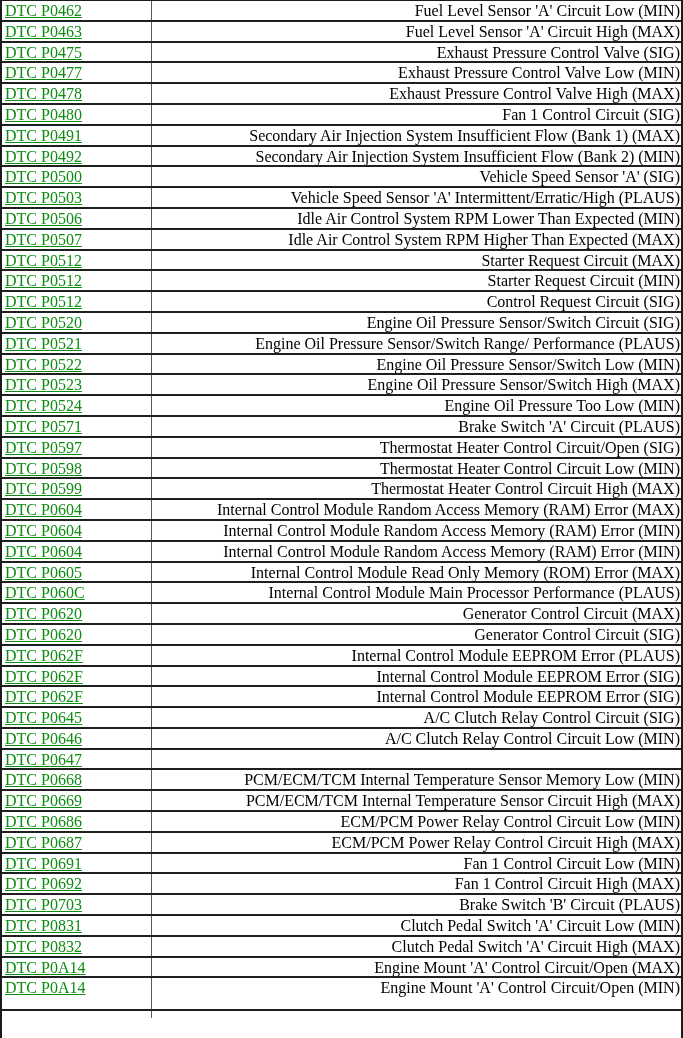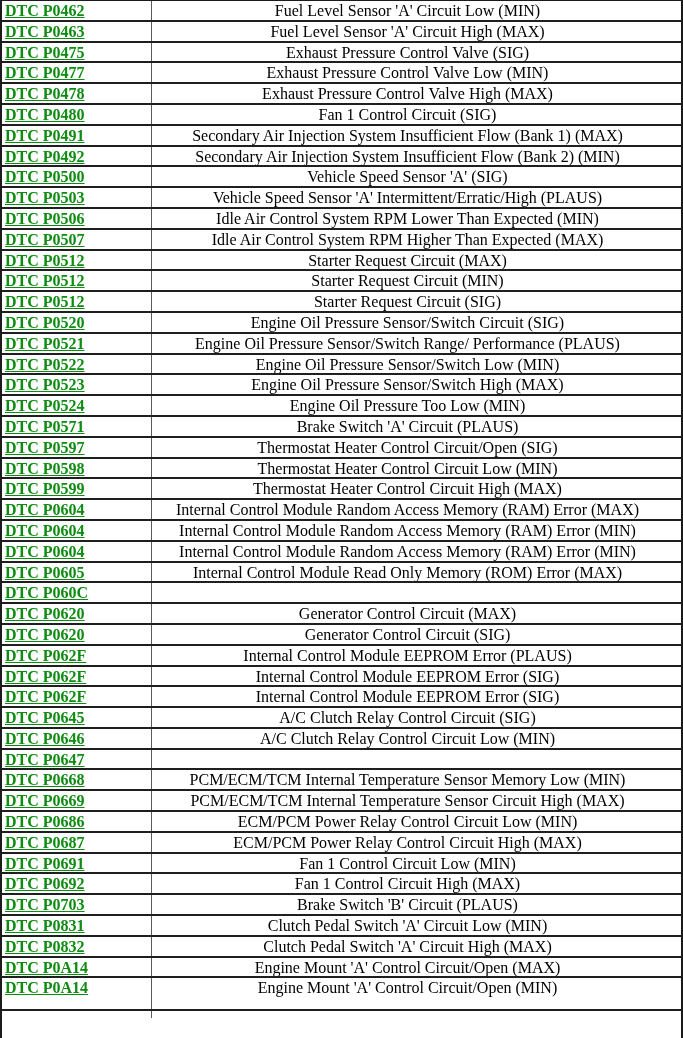--- a/index.html
+++ b/index.html
@@ -27,27 +27,27 @@
   .rows .row:last-child{height:32.6px;}
   .cell{box-sizing:border-box;overflow:hidden;white-space:nowrap;}
   .cell.code{
     width:150px;
     border-right:1px solid #5a5a5a;
     padding:0 0 0 3px;
     line-height:19px;
   }
   .cell.desc{
     flex:1;
-    text-align:center;
-    padding:0 18px 0 0;
+    text-align:right;
+    padding:0 1px 0 0;
     line-height:19px;
   }
   a.dtc-link{
     color:#0d8c11;
-    font-weight:bold;
+    font-weight:normal;
     text-decoration:underline;
     cursor:pointer;
   }
   .row.partial{
     height:7px;
     border-bottom:none;
   }
 </style>
 </head>
 <body>
@@ -150,21 +150,21 @@
         <div class="cell code">
           <a class="dtc-link">DTC P0512</a>
         </div>
         <div class="cell desc">Starter Request Circuit (MIN)</div>
       </div>
 
       <div class="row">
         <div class="cell code">
           <a class="dtc-link">DTC P0512</a>
         </div>
-        <div class="cell desc">Starter Request Circuit (SIG)</div>
+        <div class="cell desc">Control Request Circuit (SIG)</div>
       </div>
 
       <div class="row">
         <div class="cell code">
           <a class="dtc-link">DTC P0520</a>
         </div>
         <div class="cell desc">Engine Oil Pressure Sensor/Switch Circuit (SIG)</div>
       </div>
 
       <div class="row">
@@ -249,20 +249,21 @@
           <a class="dtc-link">DTC P0605</a>
         </div>
         <div class="cell desc">Internal Control Module Read Only Memory (ROM) Error (MAX)</div>
       </div>
 
 
       <div class="row">
         <div class="cell code">
           <a class="dtc-link">DTC P060C</a>
         </div>
+        <div class="cell desc">Internal Control Module Main Processor Performance (PLAUS)</div>
       </div>
 
       <div class="row">
         <div class="cell code">
           <a class="dtc-link">DTC P0620</a>
         </div>
         <div class="cell desc">Generator Control Circuit (MAX)</div>
       </div>
 
       <div class="row">

